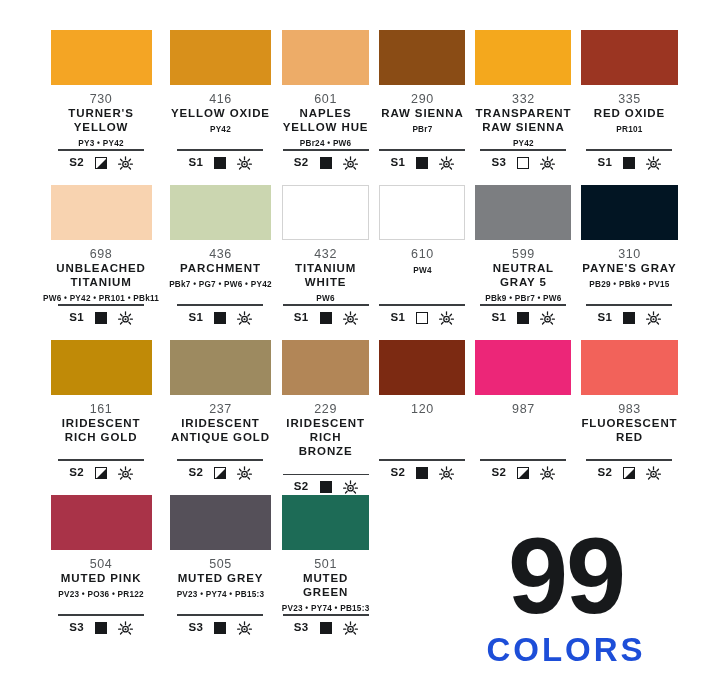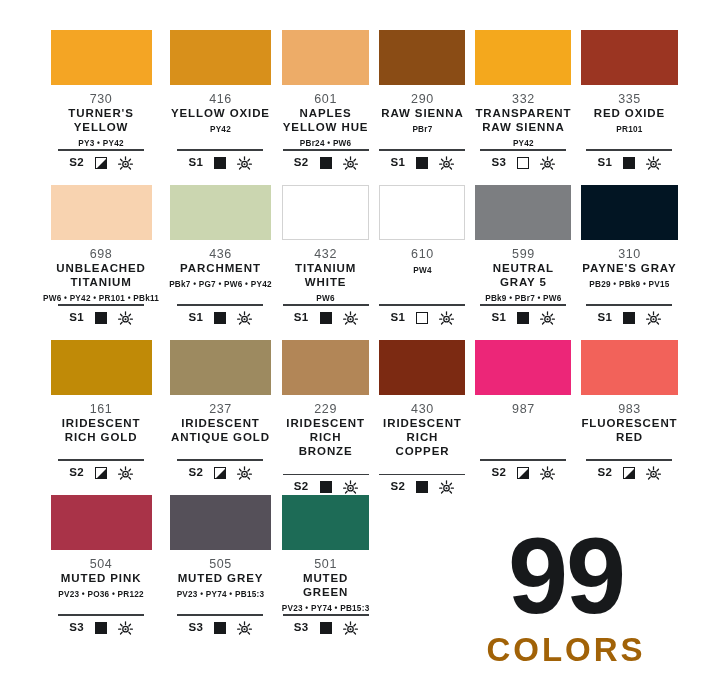--- a/index.html
+++ b/index.html
@@ -146,21 +146,21 @@
     letter-spacing: -2px;
     color: #17191b;
     line-height: 0.82;
   }
   .big-label {
     margin-top: 12px;
     font-family: "Liberation Sans", sans-serif;
     font-size: 33px;
     font-weight: bold;
     letter-spacing: 3px;
-    color: #a16207;
+    color: #1d4ed8;
     line-height: 1;
   }
 </style>
 </head>
 <body>
 
 <div id="chart">
   <div class="grid">
       <div class="cell">
         <div class="swatch" style="background: rgb(244, 165, 36);"></div>
@@ -546,22 +546,21 @@
                 <line x1="23" y1="13" x2="19.6" y2="13" stroke="#17191b" stroke-width="2" stroke-linecap="round"></line>
                 <line x1="4" y1="20.8" x2="6.6" y2="18" stroke="#17191b" stroke-width="2" stroke-linecap="round"></line>
                 <line x1="20" y1="20.8" x2="17.4" y2="18" stroke="#17191b" stroke-width="2" stroke-linecap="round"></line>
               </svg>
             </span>
           </div>
         </div>
       </div>
       <div class="cell">
         <div class="swatch" style="background: rgb(124, 42, 18);"></div>
-        <div class="code">430</div>
-        <div class="name">IRIDESCENT RICH COPPER</div>
+        <div class="code">120</div>
         <div class="pigments"></div>
         <div class="footer">
           <div class="rule"></div>
           <div class="icons">
             <span class="series">S2</span>
             <span class="opacity-icon opaque"></span>
             <span style="display: inline-flex;">
               <svg viewBox="0 0 24 24" class="lf-icon">
                 <circle cx="12" cy="13" r="4.4" fill="none" stroke="#17191b" stroke-width="2"></circle>
                 <circle cx="12" cy="13" r="1.6" fill="#17191b"></circle>

